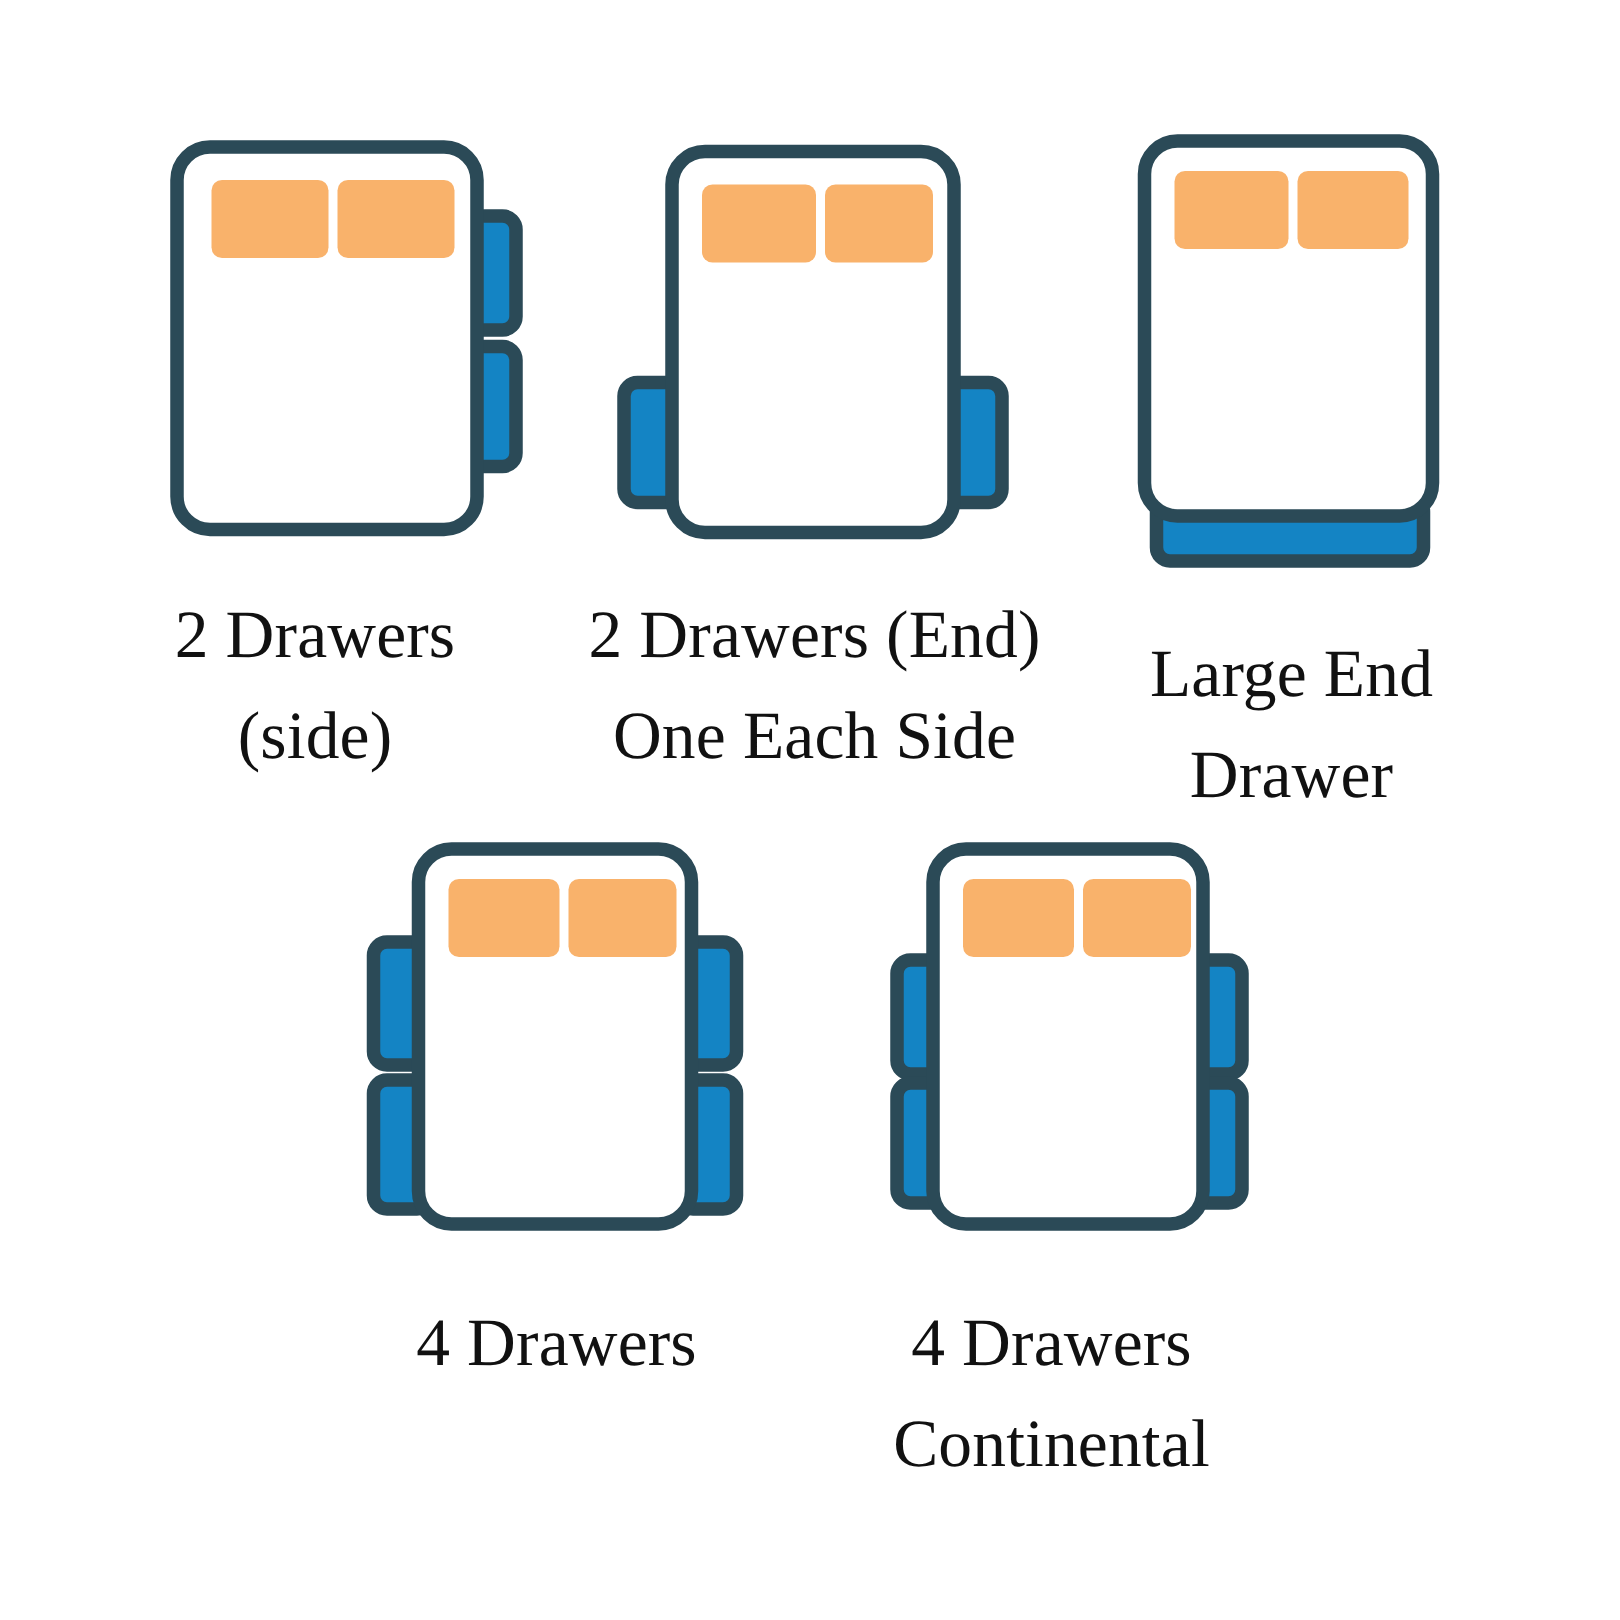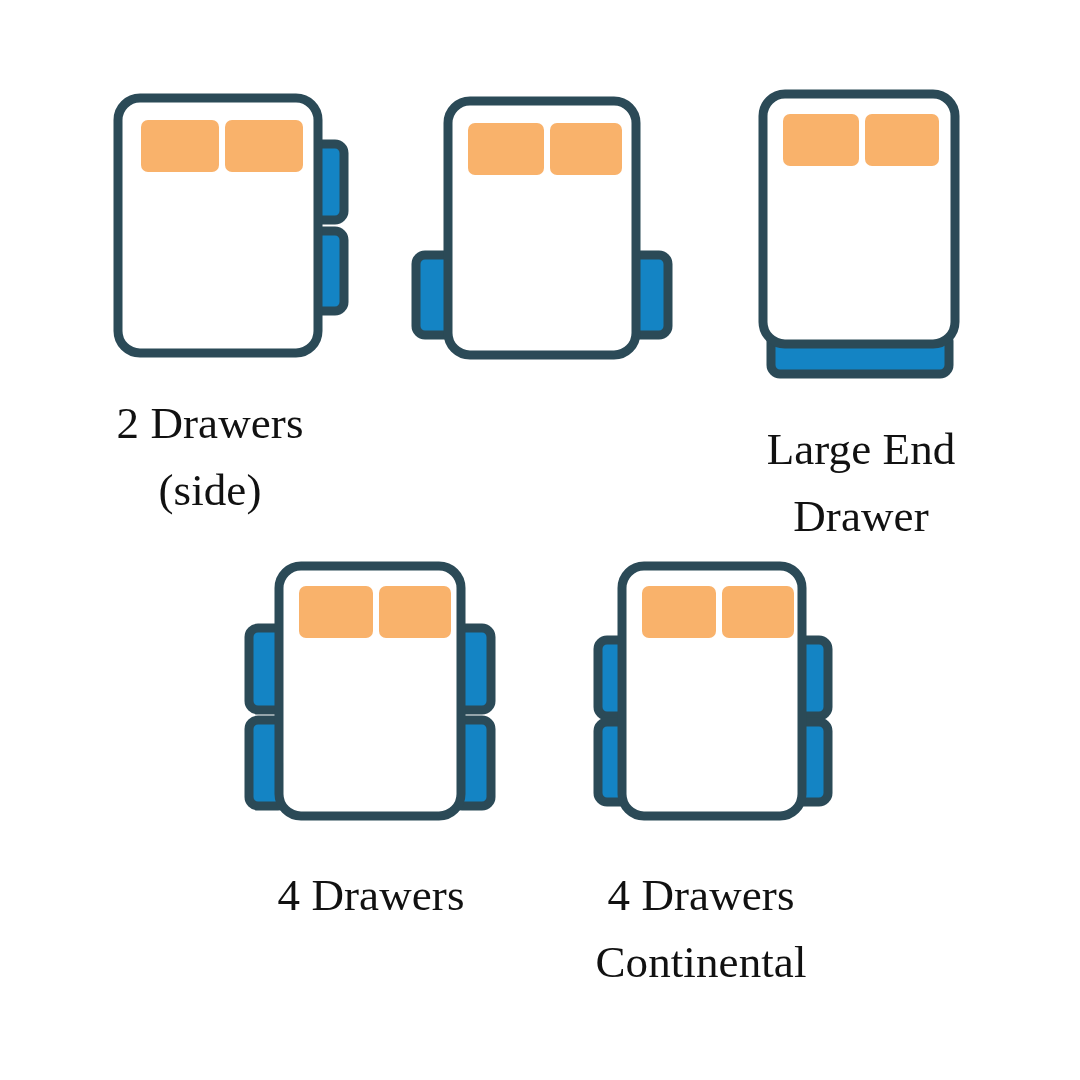--- a/index.html
+++ b/index.html
@@ -61,20 +61,22 @@
 
       <rect x="6" y="160" width="40" height="80" rx="9" ry="9" fill="#1484c4" stroke="#2b4a57" stroke-width="9"></rect>
       <rect x="218" y="160" width="40" height="80" rx="9" ry="9" fill="#1484c4" stroke="#2b4a57" stroke-width="9"></rect>
 
       <rect x="38" y="6" width="188" height="254" rx="22" ry="22" fill="#ffffff" stroke="#2b4a57" stroke-width="9"></rect>
 
       <rect x="58" y="28" width="76" height="52" rx="7" ry="7" fill="#f9b26b"></rect>
       <rect x="140" y="28" width="72" height="52" rx="7" ry="7" fill="#f9b26b"></rect>
     </svg>
   </div>
+  <div class="caption" style="left:382px; top:390px; width:322px;">2 Drawers (End)
+One Each Side</div>
 
   <div class="bed-figure" style="left:757px; top:88px;">
     <svg width="205" height="295" viewBox="0 0 205 295">
 
       <rect x="14" y="244" width="178" height="42" rx="9" ry="9" fill="#1484c4" stroke="#2b4a57" stroke-width="9"></rect>
 
       <rect x="6" y="6" width="192" height="250" rx="22" ry="22" fill="#ffffff" stroke="#2b4a57" stroke-width="9"></rect>
 
       <rect x="26" y="26" width="76" height="52" rx="7" ry="7" fill="#f9b26b"></rect>
       <rect x="108" y="26" width="74" height="52" rx="7" ry="7" fill="#f9b26b"></rect>

